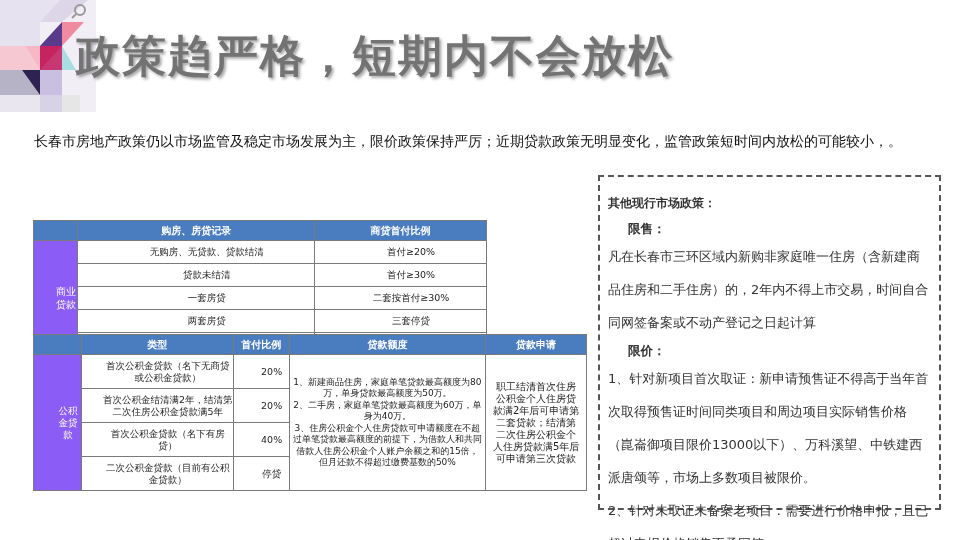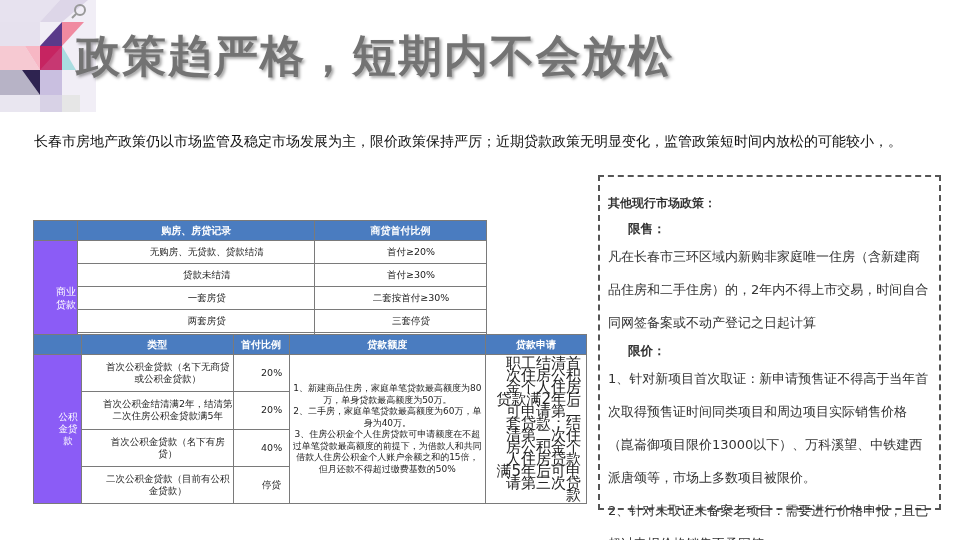--- a/index.html
+++ b/index.html
@@ -27,21 +27,21 @@
     th { background: #4a7cc0; color: #fff; font-weight: bold; font-size: 10px; height: 20px; }
     .side-head { background: #8b5cf6; color: #fff; font-size: 10px; line-height: 13px; }
     td { font-size: 9.5px; color: #222; background: #fff; padding-left: 21px; }
 
     #commercial-table { left: 33px; top: 177px; width: 454px; margin-top: 43px; }
     #commercial-table td { height: 23px; }
 
     #fund-table { left: 33px; top: 334px; width: 554px; }
     #fund-table td { font-size: 9.5px; line-height: 12px; }
     #fund-table td.fund-quota { text-align: center; vertical-align: middle; padding: 2px 3px; font-size: 9px; line-height: 11.5px; }
-    #fund-table td.fund-apply { text-align: right; padding: 2px 5px; font-size: 15px; line-height: 12px; }
+    #fund-table td.fund-apply { text-align: center; padding: 12px 5px; font-size: 10px; line-height: 12px; }
     #fund-table td.fund-type { height: 34px; line-height: 12px; }
 
     .policy-box {
       position: absolute; left: 598px; top: 175px; width: 343px; height: 335px;
       border: 2px dashed #555; padding: 12px 8px 6px 8px;
     }
     .policy-box .box-title { font-size: 12px; font-weight: bold; color: #333; line-height: 28px; }
     .policy-box .sub-head { font-size: 12.5px; font-weight: bold; color: #333; line-height: 23px; padding-left: 20px; }
     .policy-box p { font-size: 13px; color: #333; line-height: 33px; }
   </style>

